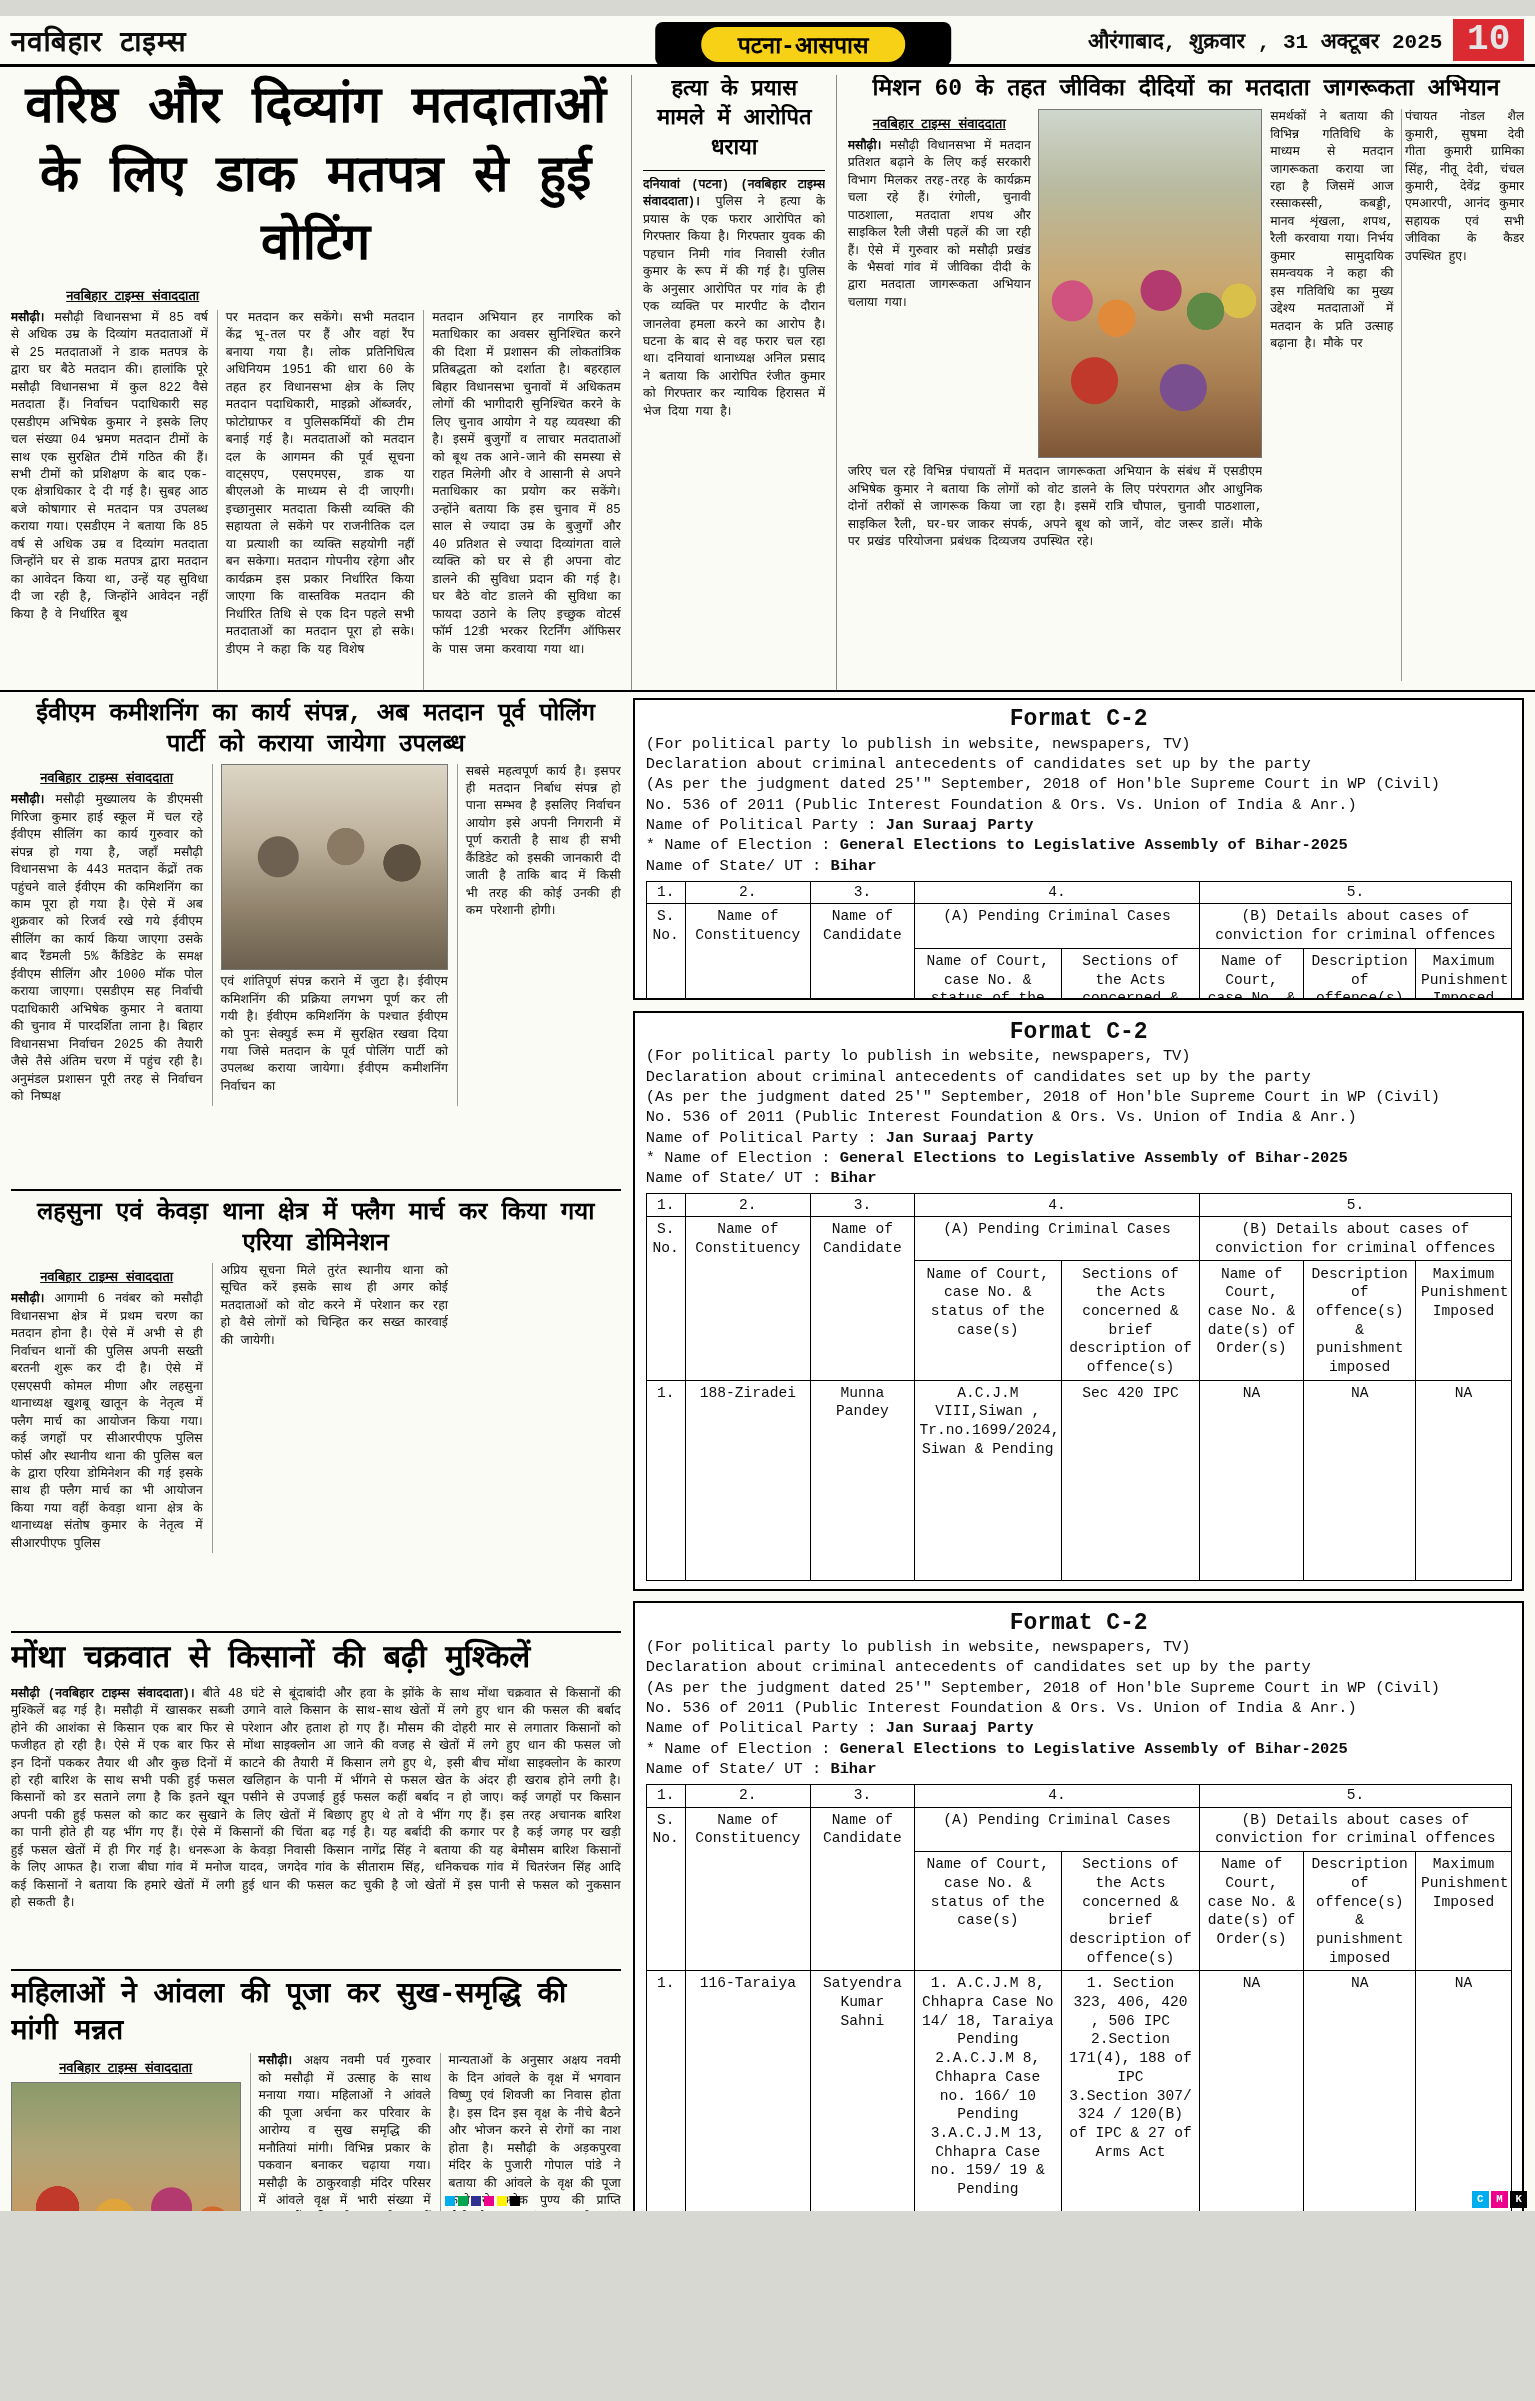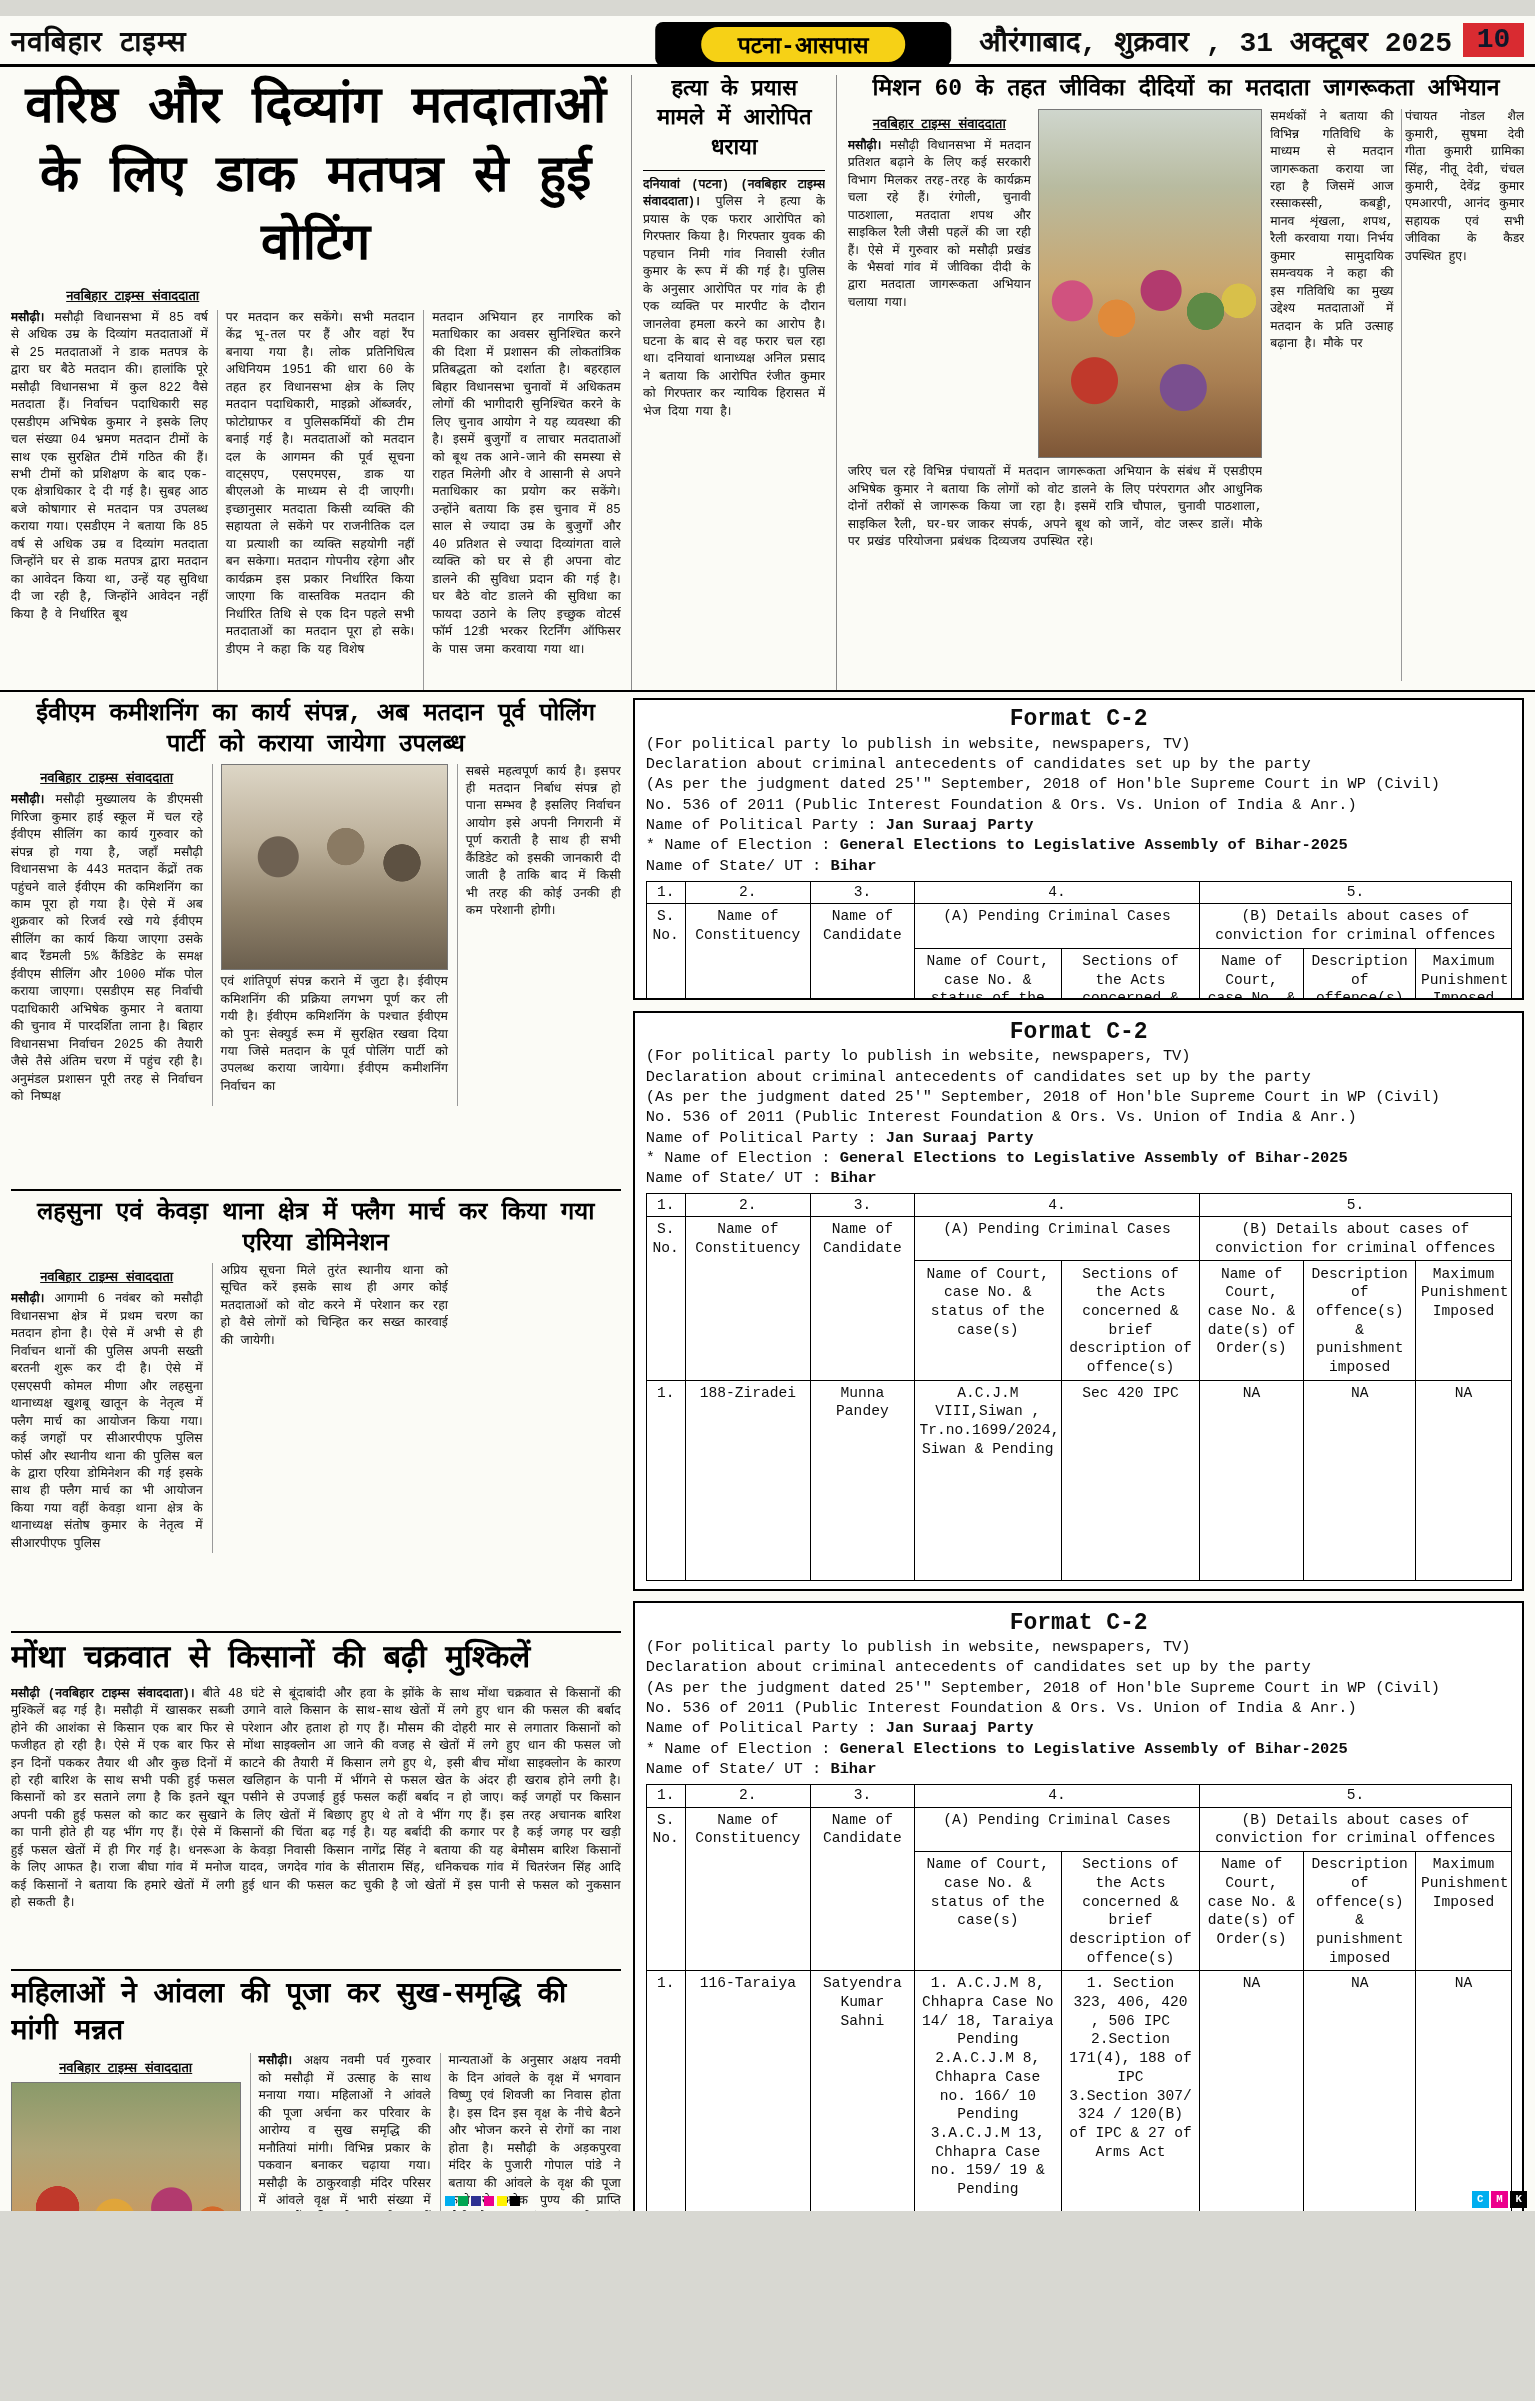--- a/index.html
+++ b/index.html
@@ -27,24 +27,24 @@
     background: #000; border-radius: 7.7px; padding: 4.6px 46px;
   }
   .badge {
     display: inline-block;
     background: #f6d116; color: #000;
     font-size: 23px; font-weight: 700;
     padding: 1.5px 37px; border-radius: 17px;
     white-space: nowrap;
   }
   .mast-right { margin-left: auto; display: flex; align-items: center; gap: 10.7px; }
-  .date-line { font-size: 28px; font-weight: 700; white-space: nowrap; }
+  .date-line { font-size: 21px; font-weight: 700; white-space: nowrap; }
   .page-num {
-    background: #d92b31; color: #0f172a;
-    font-size: 28px; font-weight: 700;
+    background: #d92b31; color: #e5e5e5;
+    font-size: 36px; font-weight: 700;
     padding: 3.1px 14px; line-height: 1;
   }
   
   .byline {
     font-weight: 700; font-size: 13px;
     text-decoration: underline;
     margin: 4.6px 0 6.1px; text-align: center;
   }
   .dateline { font-weight: 700; }
   .btxt { font-size: 12.3px; line-height: 1.42; text-align: justify; }

